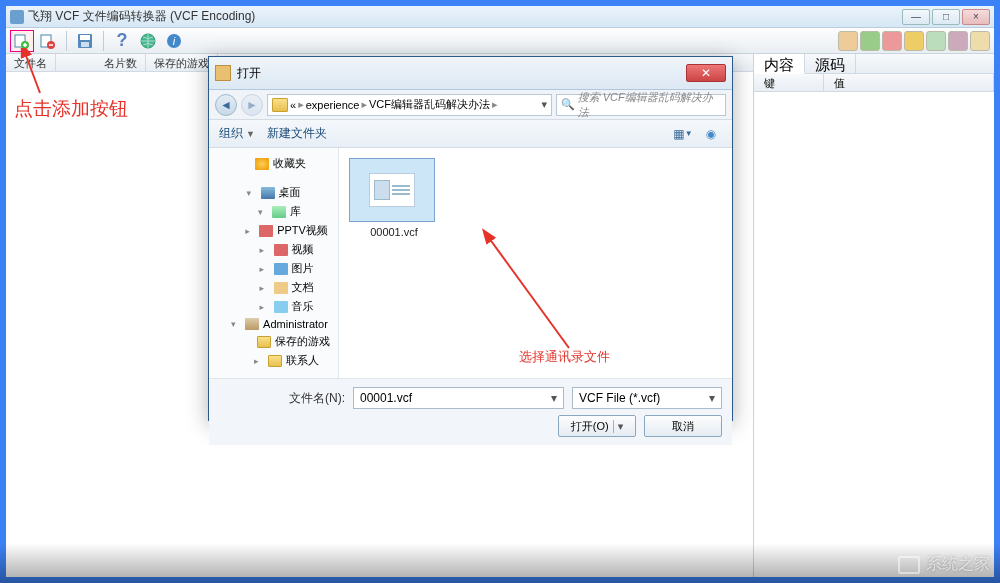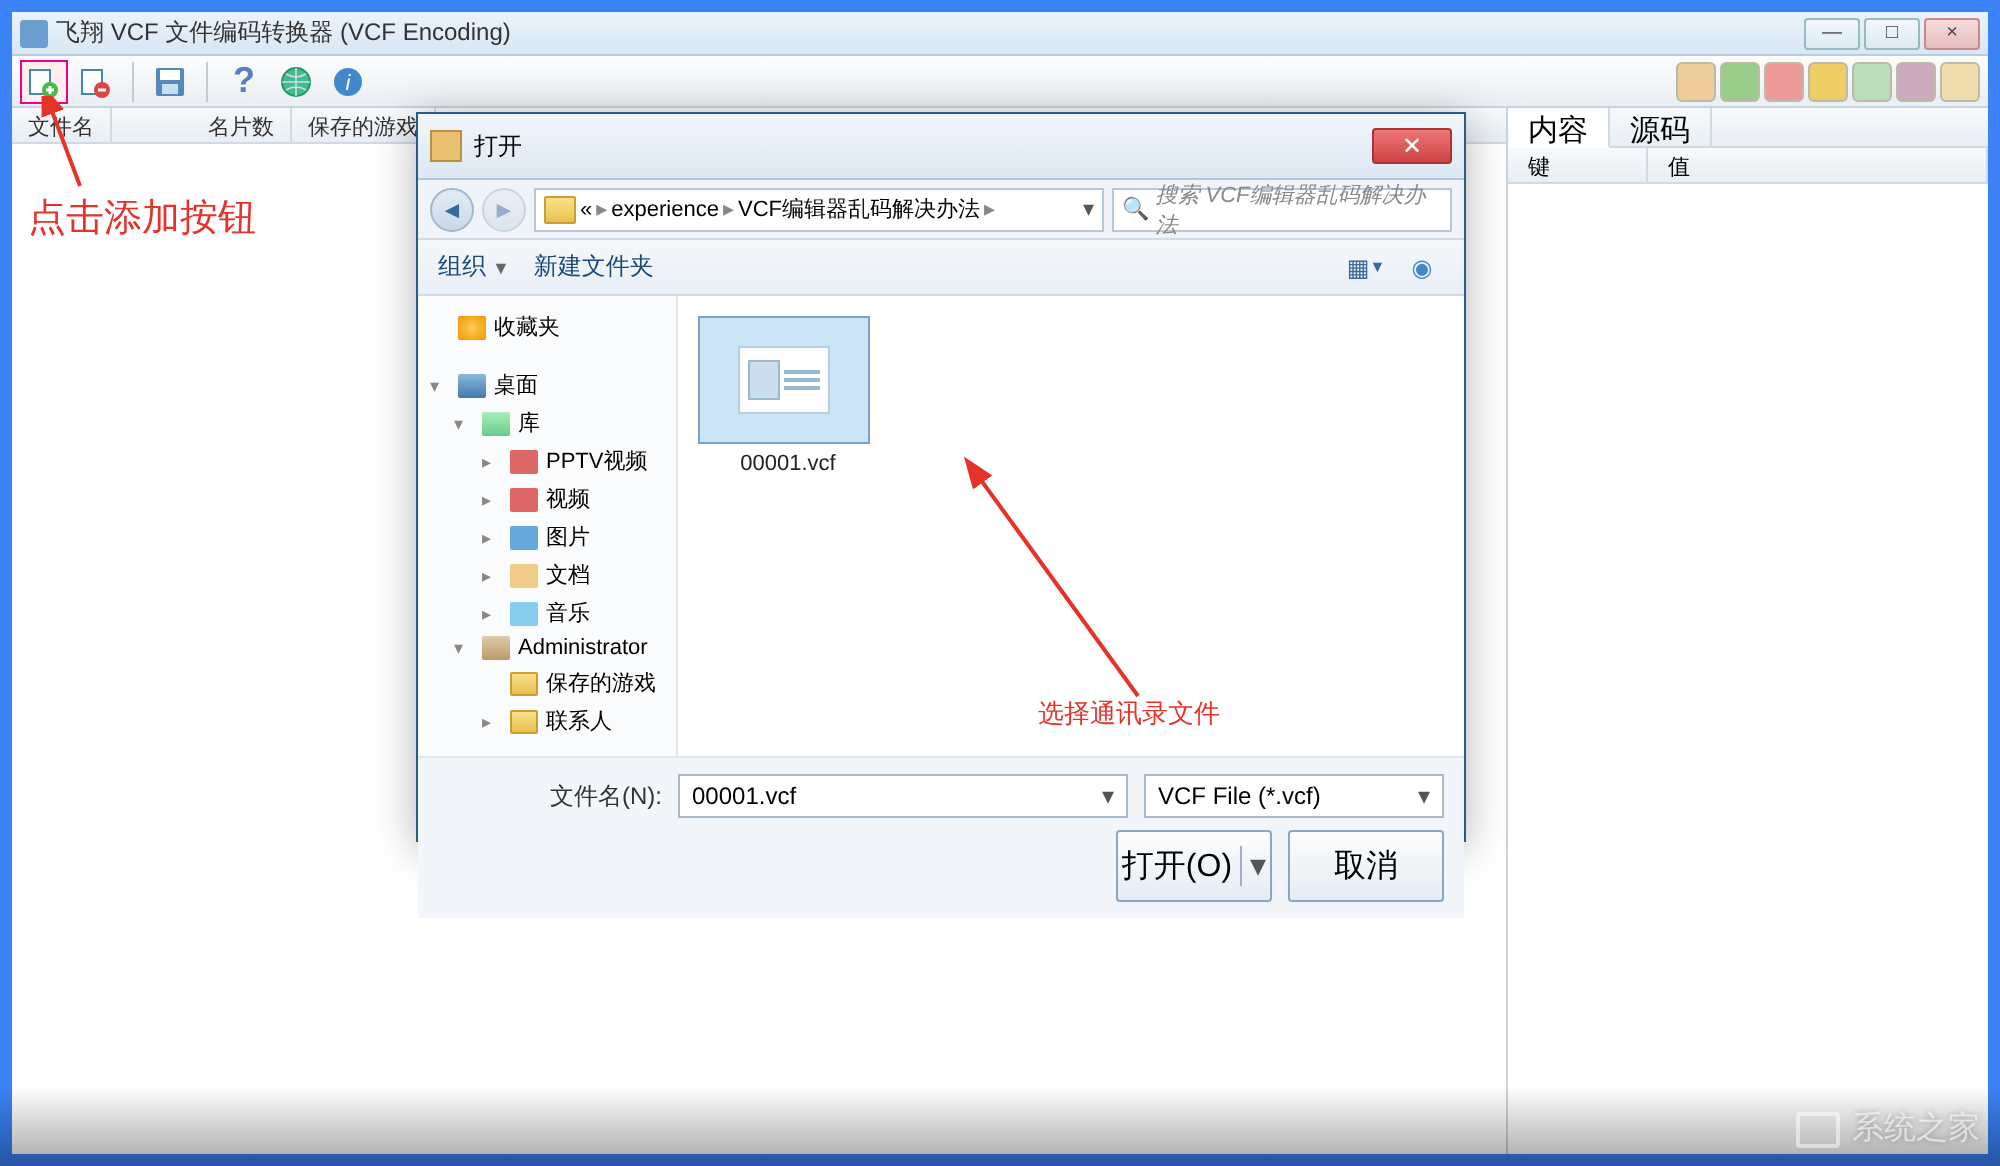--- a/index.html
+++ b/index.html
@@ -53,21 +53,21 @@
 .nav-search { width:170px; height:22px; background:#fff; border:1px solid #b8c8d6; display:flex; align-items:center; padding:0 4px; color:#888; font-style:italic; }
 .nav-search .mag { margin-right:3px; color:#666; font-style:normal; }
 
 .dlg-toolbar { height:28px; background:linear-gradient(#f5f8fb,#e7eef5); border-bottom:1px solid #d3dce5; display:flex; align-items:center; padding:0 10px; gap:12px; font-size:12px; color:#1a4a7a; }
 .dlg-tb-item { cursor:pointer; display:flex; align-items:center; gap:3px; }
 .dlg-tb-right { margin-left:auto; display:flex; gap:6px; }
 .dlg-tb-ibtn { width:22px; height:20px; border:1px solid transparent; display:flex; align-items:center; justify-content:center; cursor:pointer; color:#3a6a9a; }
 
 .dlg-body { display:flex; height:230px; }
 .dlg-tree { width:130px; background:#fafbfc; border-right:1px solid #e0e6ec; padding:6px 4px; font-size:11px; overflow:hidden; }
-.tree-item { display:flex; align-items:center; padding:2px 2px; gap:4px; cursor:pointer; white-space:nowrap; }
+.tree-item { display:flex; align-items:center; padding:2px 2px; gap:4px; cursor:pointer; white-space:nowrap;justify-content:center; }
 .tree-item .exp { width:10px; color:#888; font-size:9px; }
 .tree-item .tic { width:14px; height:12px; border-radius:1px; flex-shrink:0; }
 .tic.star { background:radial-gradient(#fc5,#e90); }
 .tic.folder { background:linear-gradient(#fae08a,#e8c050); border:1px solid #c8a030; }
 .tic.desk { background:linear-gradient(#8bd,#47a); }
 .tic.lib { background:linear-gradient(#aeb,#6c8); }
 .tic.vid { background:#d66; }
 .tic.pic { background:#6ad; }
 .tic.doc { background:#ec8; }
 .tic.mus { background:#8ce; }
@@ -87,21 +87,21 @@
 
 .red-annot { position:absolute; color:#e5332a; font-size:13px; }
 .arrow { position:absolute; }
 
 .dlg-bottom { border-top:1px solid #e0e6ec; padding:8px 10px; background:#f2f5f9; }
 .row { display:flex; align-items:center; gap:8px; margin-bottom:6px; font-size:12px; }
 .row label { color:#333; }
 .row .combo { flex:1; height:22px; border:1px solid #abc; background:#fff; padding:2px 6px; font-size:12px; display:flex; align-items:center; justify-content:space-between; }
 .row .combo.filter { flex:0 0 150px; }
 .btns { display:flex; justify-content:flex-end; gap:8px; }
-.btn { min-width:78px; height:36px; border:1px solid #8aa7c2; background:linear-gradient(#fdfdfd,#e4ecf3); font-size:16px; display:flex; align-items:center; justify-content:center; cursor:pointer; border-radius:2px;text-align:right; }
+.btn { min-width:78px; height:22px; border:1px solid #8aa7c2; background:linear-gradient(#fdfdfd,#e4ecf3); font-size:11px; display:flex; align-items:center; justify-content:center; cursor:pointer; border-radius:2px;text-align:right; }
 .btn .drop { margin-left:4px; border-left:1px solid #aac; padding-left:4px; color:#555; }
 
 .watermark { position:absolute; right:10px; bottom:8px; font-size:16px; color:rgba(255,255,255,.6); display:flex; align-items:center; gap:6px; text-shadow:0 0 3px rgba(0,0,0,.3); }
 .watermark .wic { width:22px; height:18px; border:2px solid rgba(255,255,255,.5); border-radius:2px; }
 .bottom-shade { position:absolute; bottom:0; left:0; right:0; height:40px; background:linear-gradient(transparent, rgba(0,0,0,.35)); pointer-events:none; }
 </style>
 </head>
 <body>
 
 <div class="main-window">
@@ -299,21 +299,21 @@
               <path d="M0,0 L0,6 L8,3 z" fill="#e5332a"></path>
             </marker>
           </defs>
         <line x1="90" y1="120" x2="10" y2="10" stroke="#e5332a" stroke-width="2" marker-end="url(#ah)"></line>
       </svg>
       <div class="red-annot" style="left:180px; top:200px;">选择通讯录文件</div>
     </div>
   </div>
   <div class="dlg-bottom">
     <div class="row">
-      <label style="margin-left:56px">文件名(N):</label>
+      <label style="margin-left:70px">文件名(N):</label>
       <div class="combo">
           <span>00001.vcf</span>
           <span style="color:#555">▾</span>
         </div>
       <div class="combo filter">
           <span>VCF File (*.vcf)</span>
           <span style="color:#555">▾</span>
         </div>
     </div>
     <div class="btns">

